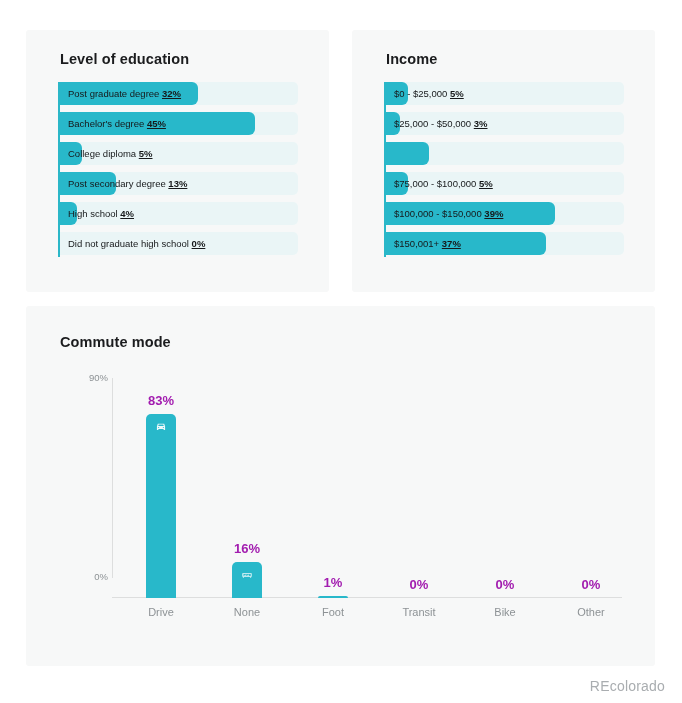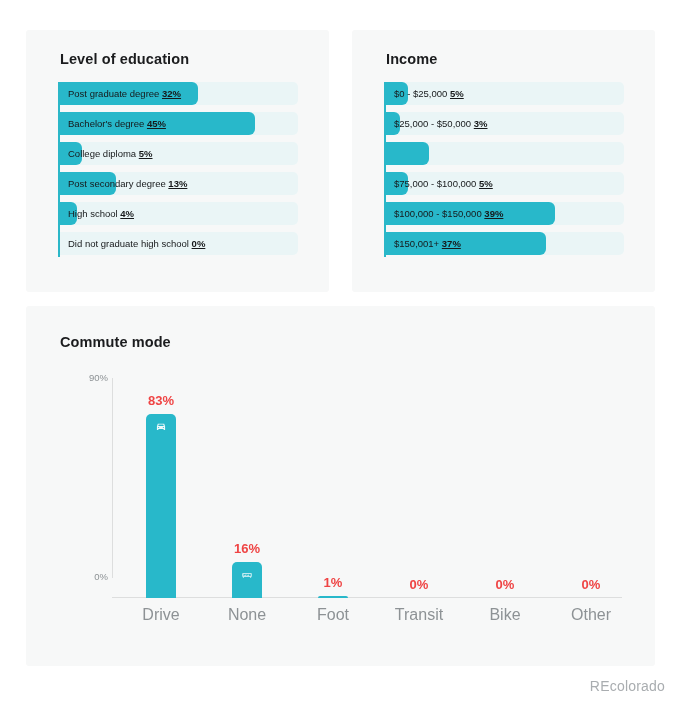--- a/index.html
+++ b/index.html
@@ -139,29 +139,29 @@
     background: #28b8ca;
     border-radius: 5px 5px 0 0;
   }
   .vvalue {
     position: absolute;
     left: 0;
     width: 86px;
     text-align: center;
     font-size: 13px;
     font-weight: bold;
-    color: #ef4444;
+    color: #a21caf;
   }
   .vcat {
     position: absolute;
     left: 0;
     top: 208px;
     width: 86px;
     text-align: center;
-    font-size: 16px;
+    font-size: 11px;
     color: #8d9295;
   }
   .bar-icon {
     position: absolute;
     left: 50%;
     transform: translateX(-50%);
     width: 14px;
     height: 14px;
     opacity: .92;
   }

